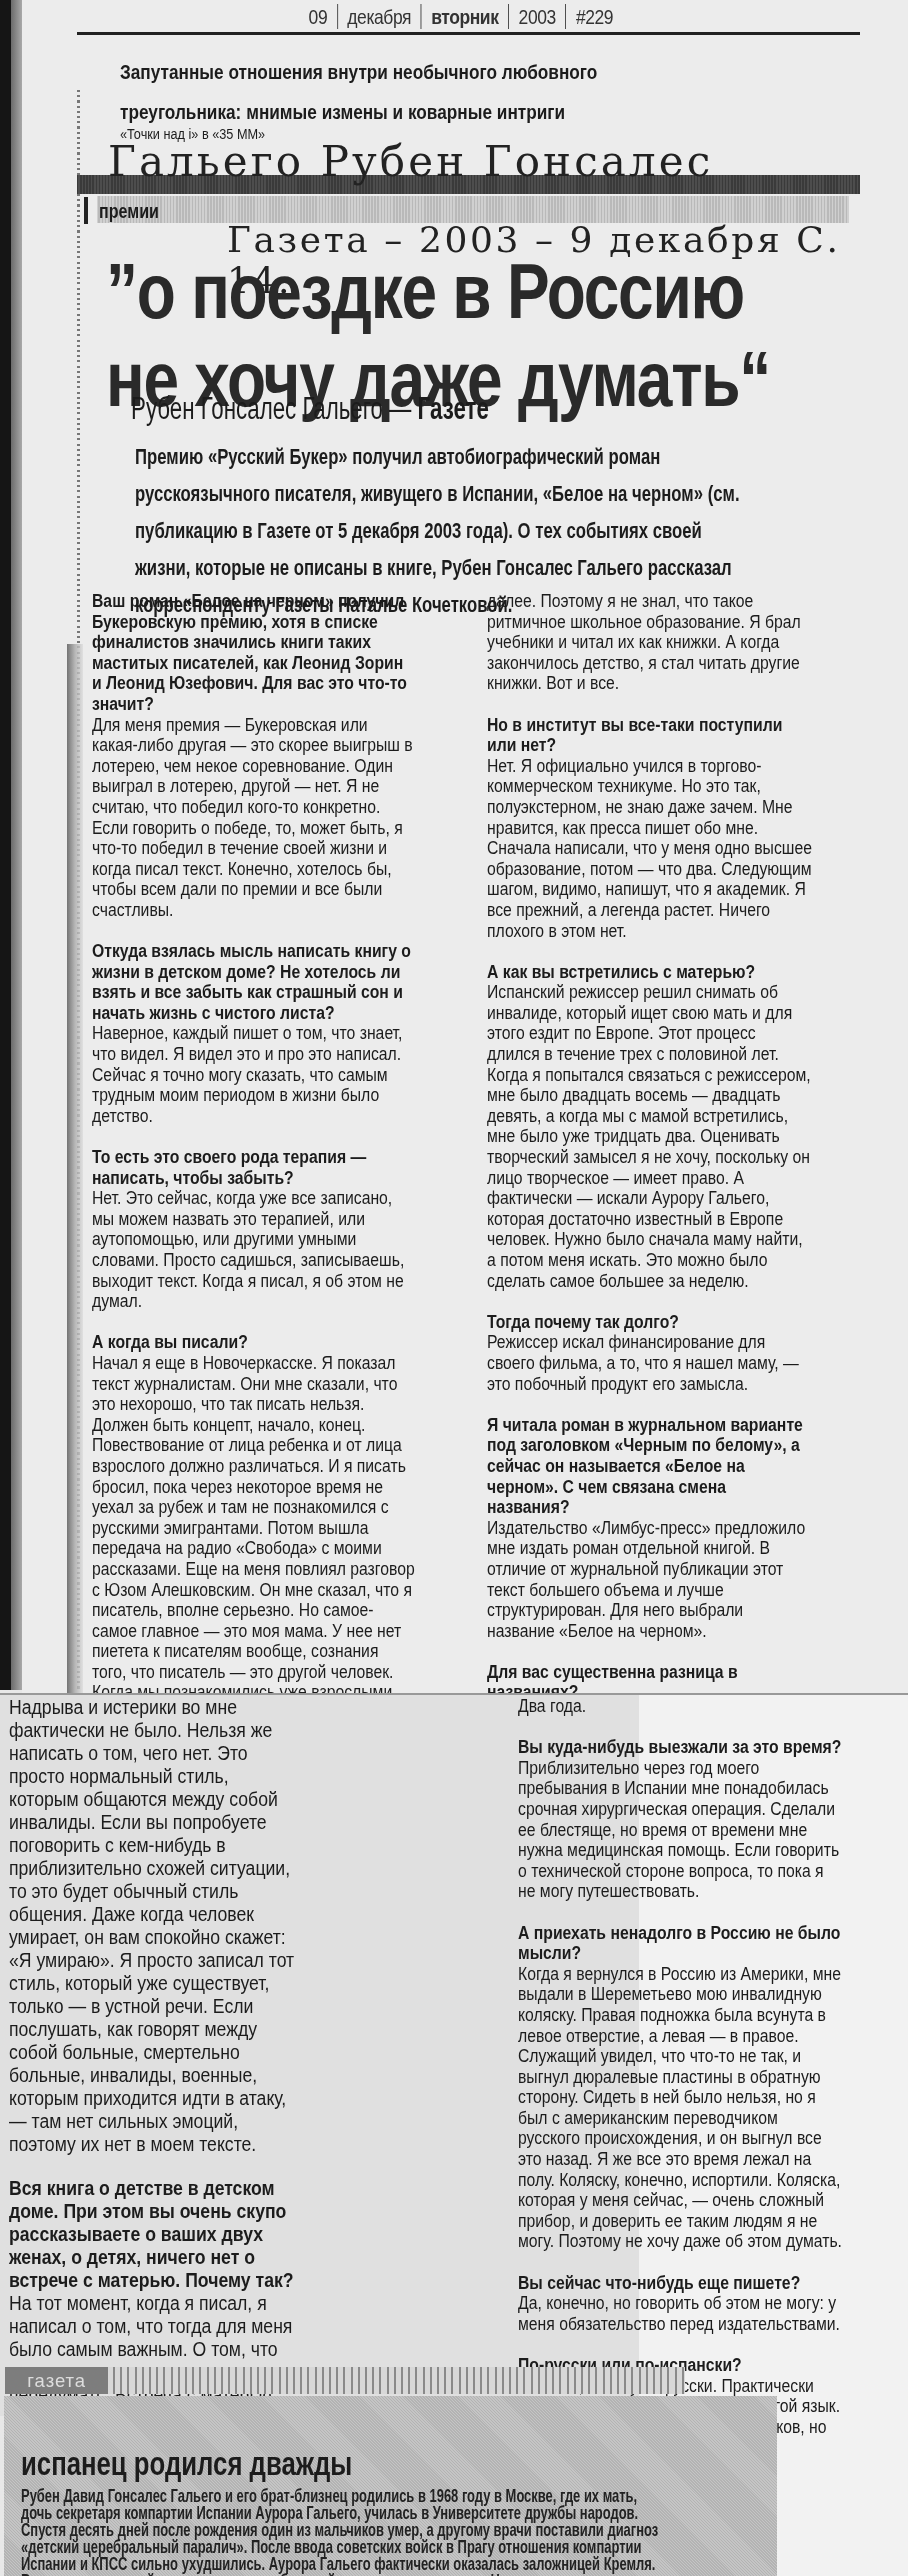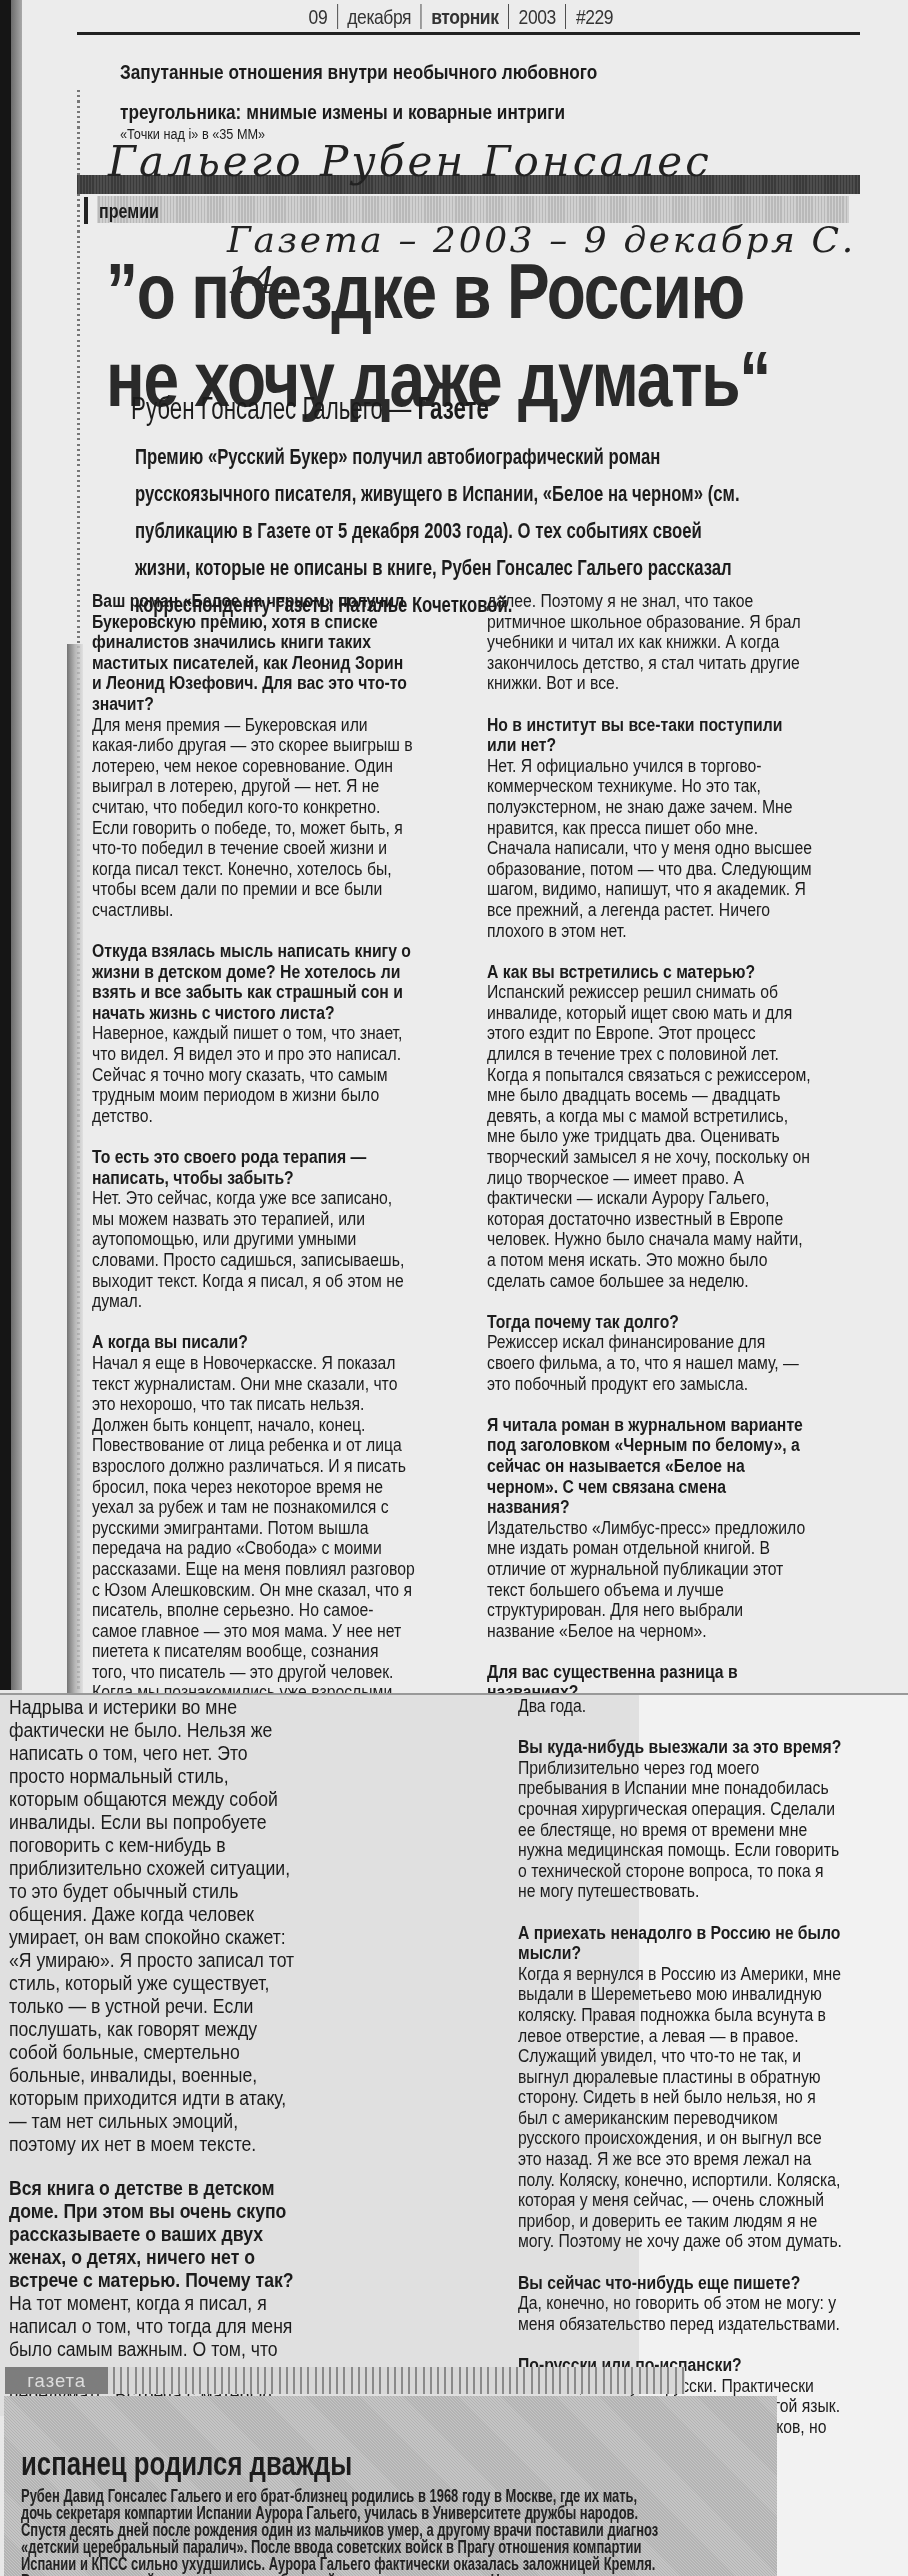--- a/index.html
+++ b/index.html
@@ -18,21 +18,21 @@
   .dateline { position: absolute; left: 299px; top: 4.1px; display: flex; gap: 0; align-items: flex-end;
     font-family: "Liberation Sans", sans-serif; font-size: 20.6px; color: #333; letter-spacing: -0.5px; transform: scaleX(0.85); transform-origin: left; }
   .dateline span { padding: 0 11.3px; border-right: 1.5px solid #333; line-height: 25px; }
   .dateline span:last-child { border-right: none; }
   .dateline .bold { font-weight: bold; }
   .date-rule { position: absolute; left: 77px; top: 32px; width: 783px; height: 2.6px; background: #222; }
 
   .kicker { position: absolute; left: 120px; top: 52px; width: 732px; font-weight: bold; font-size: 21px;
     line-height: 40px; transform: scaleX(0.82); transform-origin: left; width: 891px; }
   .subkicker { position: absolute; left: 120px; top: 125px; font-size: 15.5px; transform: scaleX(0.82); transform-origin: left; }
-  .handwriting { position: absolute; font-family: "DejaVu Serif", serif; font-style: italic; color: #222; }
+  .handwriting { position: absolute; font-family: "DejaVu Serif", serif; color: #222; }
   .hw1 { left: 108px; top: 137px; font-size: 42px; letter-spacing: 3.1px; }
   .hw2 { left: 227px; top: 191px; font-size: 36px; letter-spacing: 2.6px; margin-top: 28px; }
   .dark-band { position: absolute; left: 77px; top: 175px; width: 783px; height: 18.5px;
     background: repeating-linear-gradient(90deg,#3a3a3a 0 1.5px,#4d4d4d 1.5px 3.1px); }
   .rubric-bar { position: absolute; left: 97px; top: 196px; width: 752px; height: 27px;
     background: repeating-linear-gradient(90deg,#d0d0d0 0 1.5px,#b9b9b9 1.5px 3.1px); }
   .rubric-mark { position: absolute; left: 84px; top: 197px; width: 4.1px; height: 27px; background: #222; }
   .rubric { position: absolute; left: 99px; top: 200px; font-weight: bold; font-size: 19.6px; transform: scaleX(0.82); transform-origin: left; }
 
   .headline { position: absolute; left: 106px; top: 247px; font-weight: bold; font-size: 78px; line-height: 88px;

